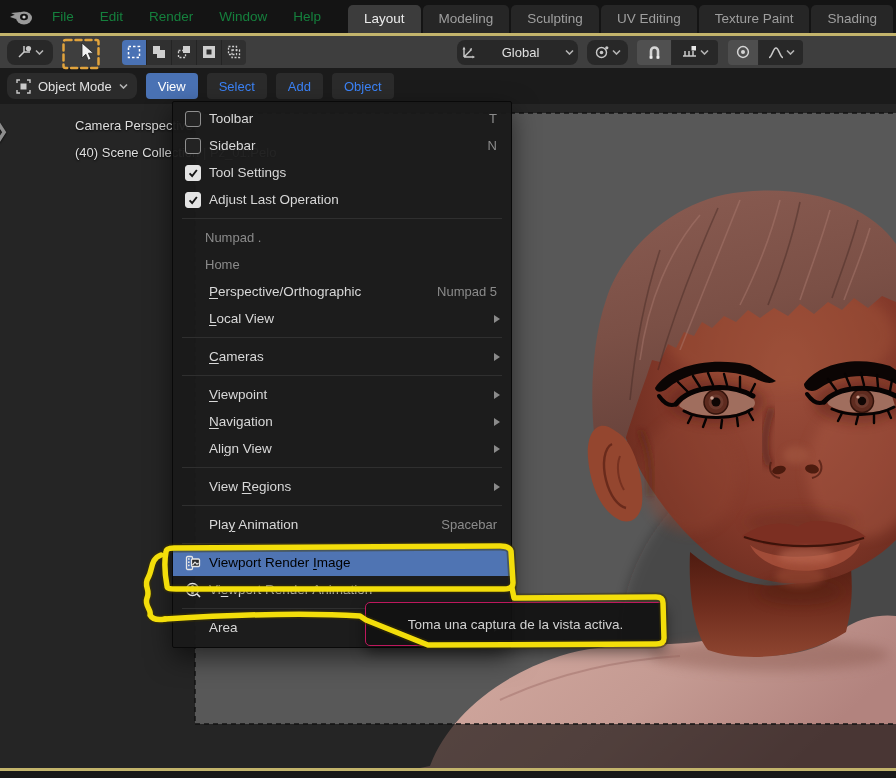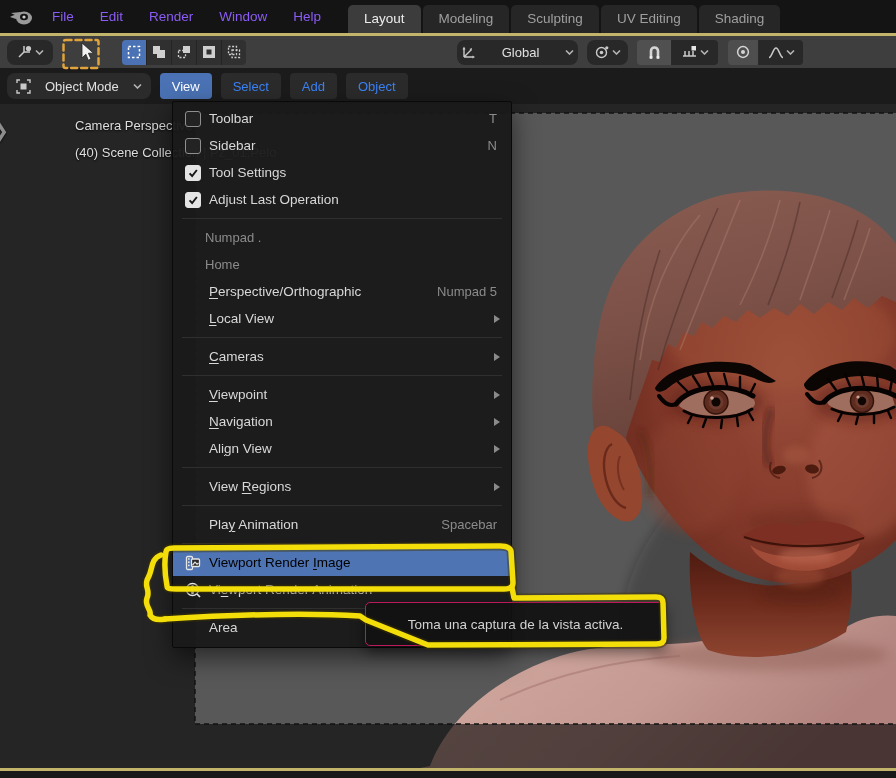--- a/index.html
+++ b/index.html
@@ -5,21 +5,21 @@
   html,body{margin:0;padding:0;}
   body{width:896px;height:778px;overflow:hidden;background:#1d1d1d;
        font-family:"Liberation Sans","DejaVu Sans",sans-serif;color:#d6d6d6;}
   .stage{position:relative;width:896px;height:778px;overflow:hidden;}
 
   
   .topbar{position:absolute;left:0;top:0;width:896px;height:33px;background:#141414;
           display:flex;align-items:center;}
   .logo{width:26px;height:20px;margin-left:9px;flex:0 0 auto;}
   .tb-menus{display:flex;align-items:center;margin-left:4px;}
-  .tb-menu{padding:0 13px;font-size:13.5px;color:#8b5cf6;line-height:33px;cursor:default;}
+  .tb-menu{padding:0 13px;font-size:13.5px;color:#15803d;line-height:33px;cursor:default;}
   .tabs{position:absolute;left:348px;bottom:0;display:flex;gap:2px;align-items:flex-end;}
   .tab{height:28px;line-height:28px;padding:0 16px;font-size:13.5px;color:#9f9f9f;
        background:#262626;border-radius:5px 5px 0 0;white-space:nowrap;}
   .tab.active{background:#3c3c3c;color:#ececec;}
 
   
   .tanline{position:absolute;left:0;width:896px;height:3px;background:#c3b46c;
            box-shadow:0 1px 0 rgba(0,0,0,.5);}
   .tanline.top{top:33px;}
   .tanline.bottom{top:768px;}
@@ -43,21 +43,21 @@
   .snapgroup{display:flex;margin-left:9px;}
   .snap-magnet{width:34px;border-radius:4px 0 0 4px;background:#505050;}
   .snap-dd{width:46px;border-radius:0 4px 4px 0;border-left:1px solid #2a2a2a;gap:2px;background:#282828;}
   .propgroup{display:flex;margin-left:10px;}
   .prop-tgl{width:30px;border-radius:4px 0 0 4px;background:#4e4e4e;}
   .prop-dd{width:44px;border-radius:0 4px 4px 0;border-left:1px solid #2a2a2a;gap:2px;background:#282828;}
 
   
   .vp-header{position:absolute;left:0;top:68px;width:896px;height:36px;background:#1b1b1b;
              display:flex;align-items:center;}
-  .objmode-btn{margin-left:7px;height:26px;padding:0 9px;gap:14px;background:#2b2b2b;}
+  .objmode-btn{margin-left:7px;height:26px;padding:0 9px;gap:7px;background:#2b2b2b;}
   .objmode-label{font-size:13px;color:#e0e0e0;}
   .hdr-menu{height:26px;padding:0 12px;margin-left:9px;background:#2b2b2b;border-radius:4px;
             display:flex;align-items:center;font-size:13px;color:#3b82f6;}
   .hdr-menu.active{background:#4a72b4;color:#ffffff;}
 
   
   .scene{position:absolute;left:0;top:104px;width:896px;height:664px;}
   .vp-text{position:absolute;font-size:13px;color:#dedede;text-shadow:0 1px 2px rgba(0,0,0,.85);
            white-space:nowrap;z-index:3;}
   .vp-text.l1{left:75px;top:118px;}
@@ -253,20 +253,21 @@
         <span class="tb-menu">Edit</span>
         <span class="tb-menu">Render</span>
         <span class="tb-menu">Window</span>
         <span class="tb-menu">Help</span>
       </div>
   <div class="tabs">
         <div class="tab active">Layout</div>
         <div class="tab">Modeling</div>
         <div class="tab">Sculpting</div>
         <div class="tab">UV Editing</div>
+        <div class="tab">Texture Paint</div>
         <div class="tab">Shading</div>
       </div>
 </div>
 <div class="tanline top"></div>
 <div class="tanline bottom"></div>
 
 <div class="toolrow">
   <div class="btn editor-btn">
     <span style="display: inline-flex;">
           <svg width="16" height="16" viewBox="0 0 16 16">

